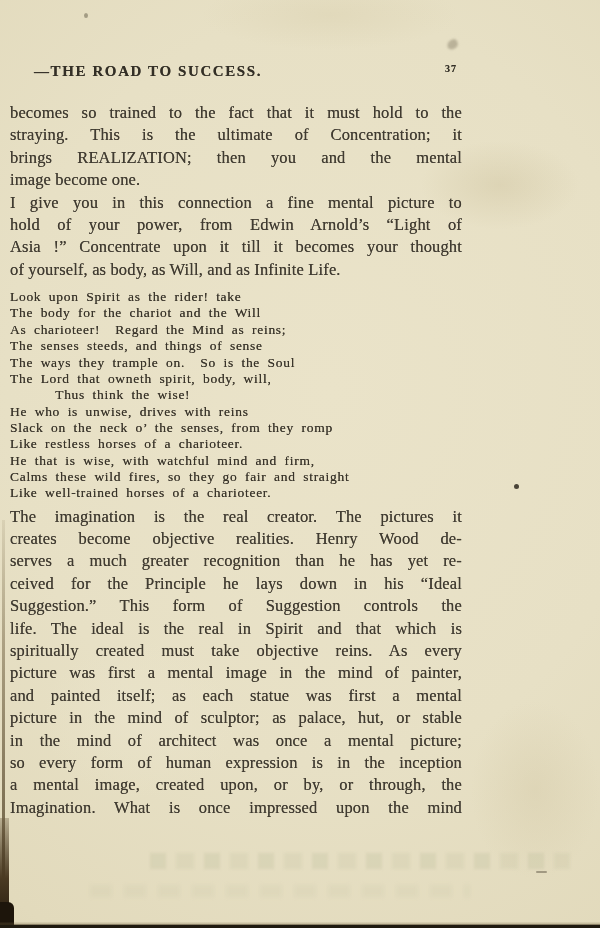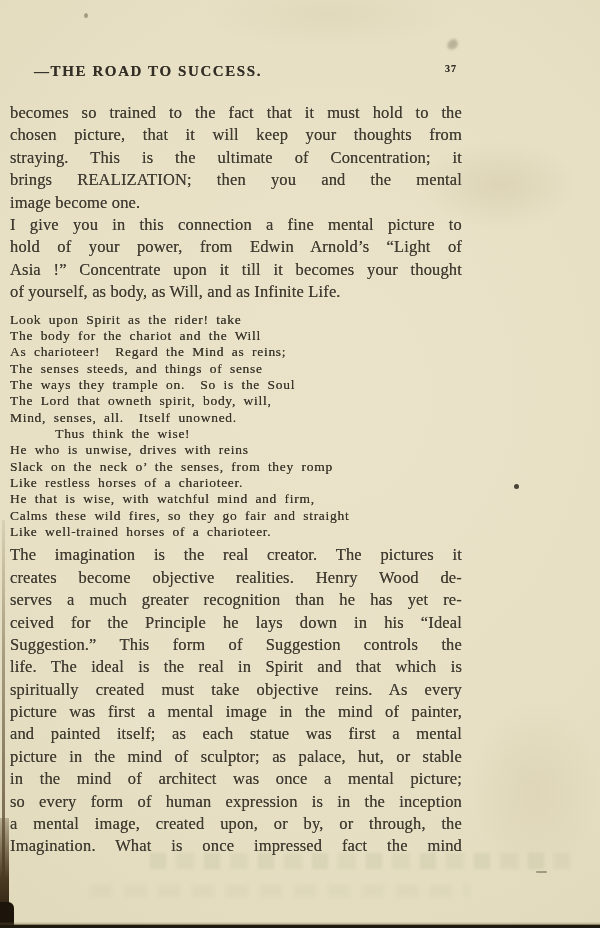--- a/index.html
+++ b/index.html
@@ -93,21 +93,20 @@
   <div class="header">
     <span class="running-title">—THE ROAD TO SUCCESS.</span>
     <span class="page-number">37</span>
   </div>
 
   <div class="content">
 
     <div class="para short-last">
 
     <div class="bodyline">becomes so trained to the fact that it must hold to the</div>
-        <div class="bodyline">chosen picture, that it will keep your thoughts from</div>
         <div class="bodyline">straying.  This is the ultimate of Concentration; it</div>
         <div class="bodyline">brings REALIZATION; then you and the mental</div>
         <div class="bodyline">image become one.</div>
       </div>
 
     <div class="para short-last">
 
     <div class="bodyline">I give you in this connection a fine mental picture to</div>
         <div class="bodyline">hold of your power, from Edwin Arnold’s “Light of</div>
         <div class="bodyline">Asia !”  Concentrate upon it till it becomes your thought</div>
@@ -115,21 +114,20 @@
       </div>
 
     <div class="poem">
 
     <div class="poemline">Look upon Spirit as the rider! take</div>
         <div class="poemline">The body for the chariot and the Will</div>
         <div class="poemline">As charioteer!  Regard the Mind as reins;</div>
         <div class="poemline">The senses steeds, and things of sense</div>
         <div class="poemline">The ways they trample on.  So is the Soul</div>
         <div class="poemline">The Lord that owneth spirit, body, will,</div>
-        <div class="poemline">Mind, senses, all.  Itself unowned.</div>
         <div class="poemline">      Thus think the wise!</div>
         <div class="poemline">He who is unwise, drives with reins</div>
         <div class="poemline">Slack on the neck o’ the senses, from they romp</div>
         <div class="poemline">Like restless horses of a charioteer.</div>
         <div class="poemline">He that is wise, with watchful mind and firm,</div>
         <div class="poemline">Calms these wild fires, so they go fair and straight</div>
         <div class="poemline">Like well-trained horses of a charioteer.</div>
       </div>
 
     <div class="para">
@@ -140,21 +138,21 @@
         <div class="bodyline">ceived for the Principle he lays down in his “Ideal</div>
         <div class="bodyline">Suggestion.”  This form of Suggestion controls the</div>
         <div class="bodyline">life.  The ideal is the real in Spirit and that which is</div>
         <div class="bodyline">spiritually created must take objective reins.  As every</div>
         <div class="bodyline">picture was first a mental image in the mind of painter,</div>
         <div class="bodyline">and painted itself; as each statue was first a mental</div>
         <div class="bodyline">picture in the mind of sculptor; as palace, hut, or stable</div>
         <div class="bodyline">in the mind of architect was once a mental picture;</div>
         <div class="bodyline">so every form of human expression is in the inception</div>
         <div class="bodyline">a mental image, created upon, or by, or through, the</div>
-        <div class="bodyline">Imagination.  What is once impressed fact the mind</div>
+        <div class="bodyline">Imagination.  What is once impressed upon the mind</div>
       </div>
 
   </div>
 
   <div class="speck s1"></div>
   <div class="speck s2"></div>
   <div class="speck s3"></div>
   <div class="speck s4"></div>
 
   <div class="ghost-band"></div>

